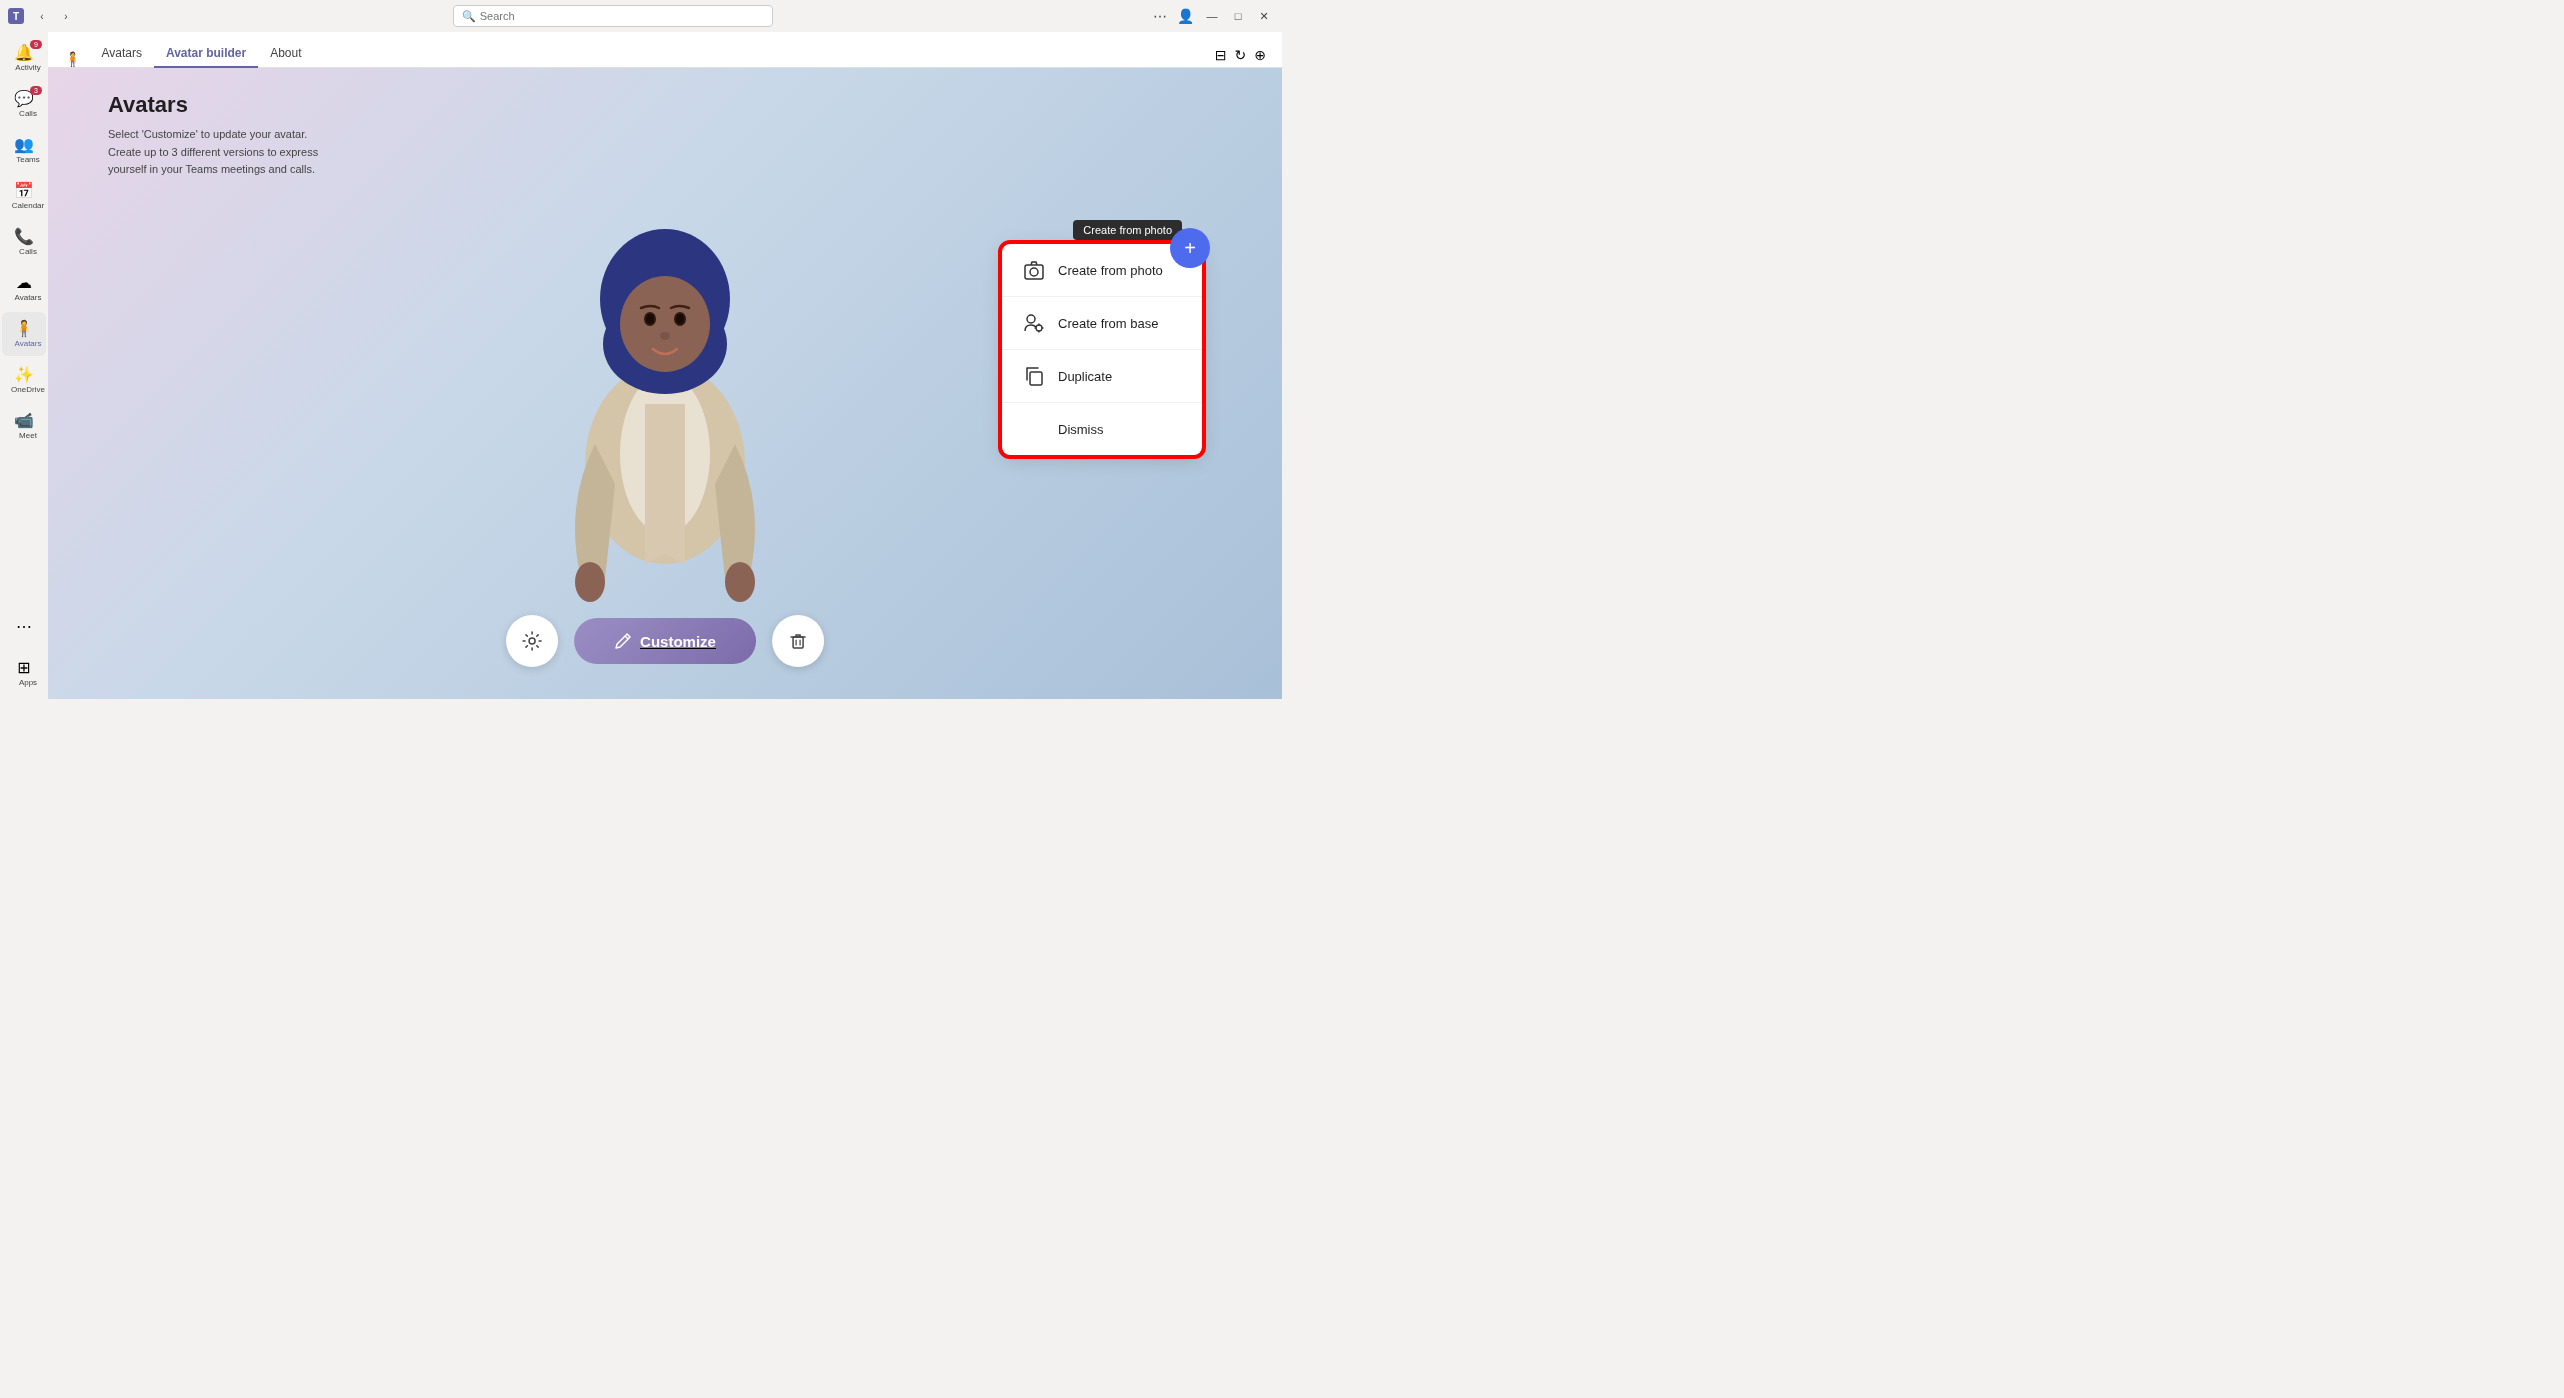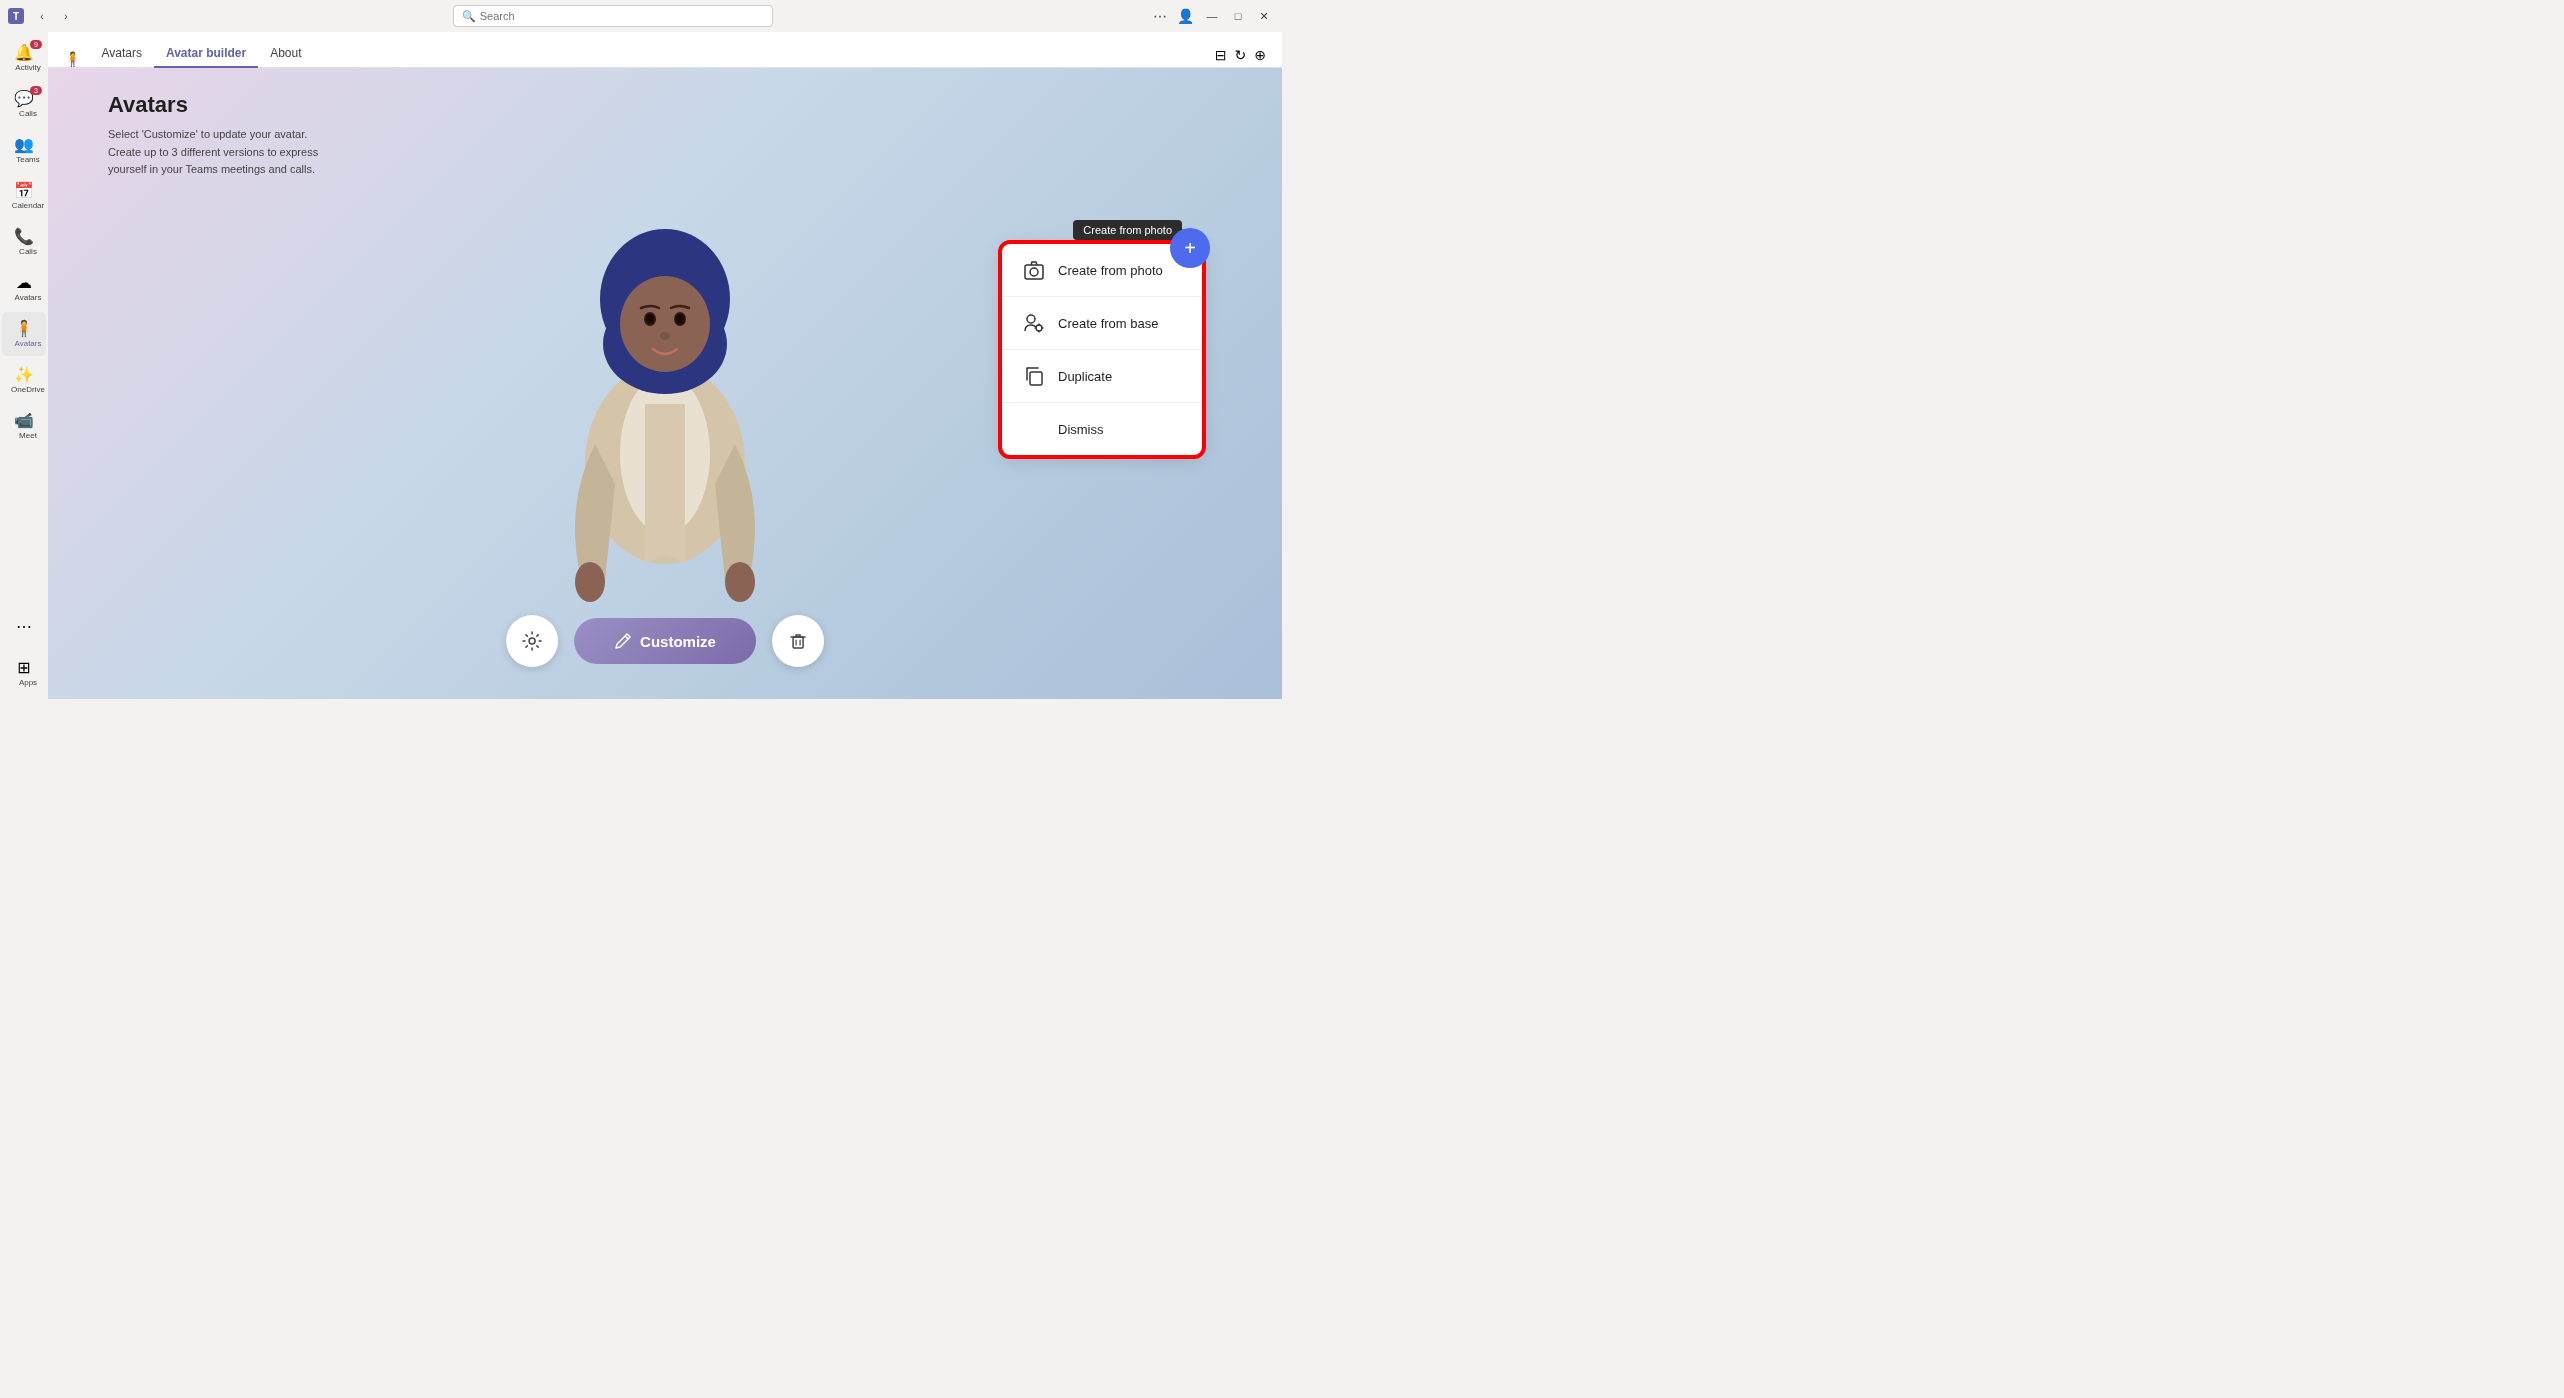--- a/index.html
+++ b/index.html
@@ -147,20 +147,21 @@
 
     
     .bottom-bar {
       position: absolute;
       bottom: 32px;
       left: 50%;
       transform: translateX(-50%);
       display: flex;
       align-items: center;
       gap: 16px;
+      text-decoration: underline;
     }
     .settings-btn {
       width: 52px; height: 52px;
       background: white;
       border-radius: 50%;
       border: none;
       cursor: pointer;
       display: flex; align-items: center; justify-content: center;
       box-shadow: 0 2px 8px rgba(0,0,0,0.15);
       font-size: 20px;

